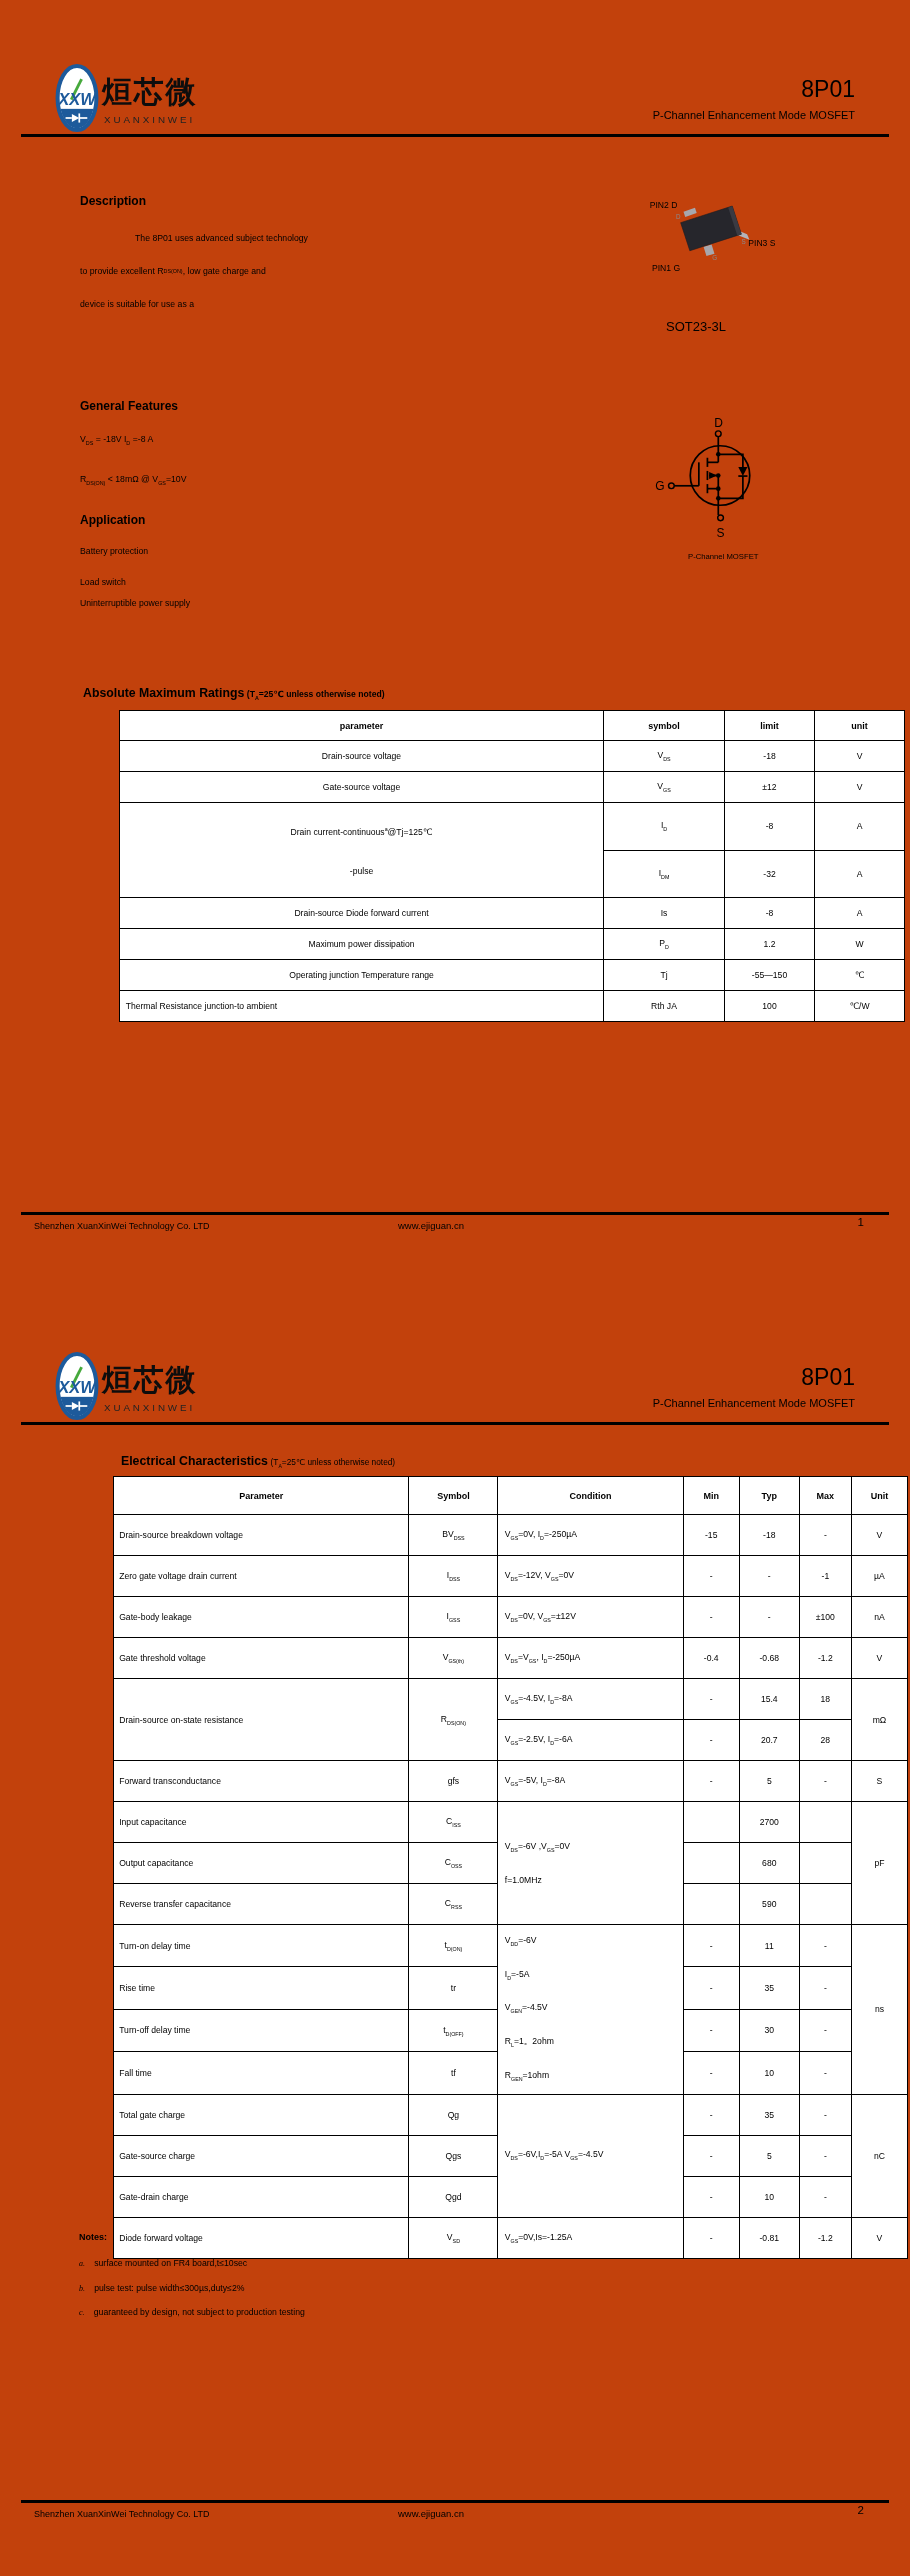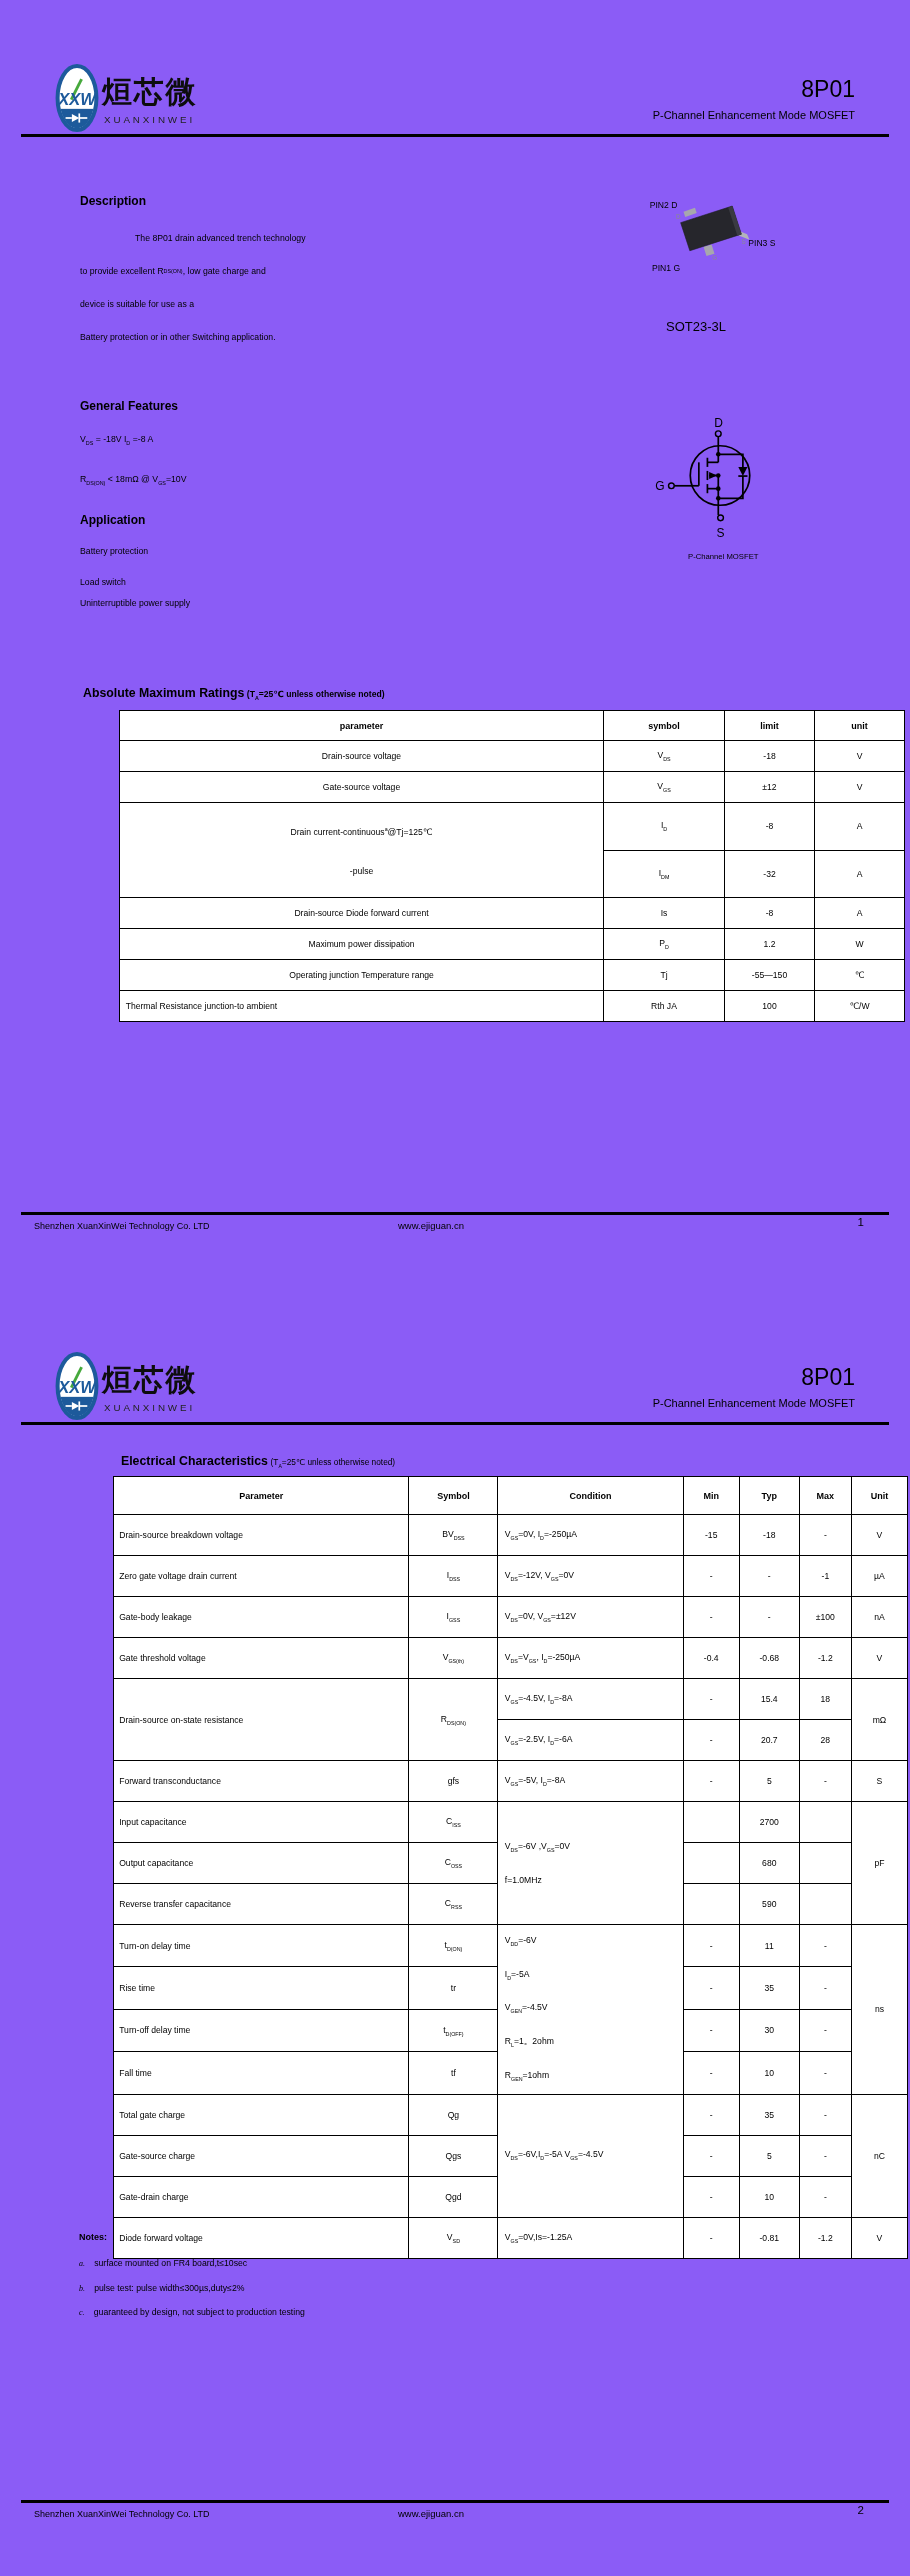--- a/index.html
+++ b/index.html
@@ -1,17 +1,17 @@
 <!DOCTYPE html>
 <html style="font-size:9.2px"><head>
 <meta charset="utf-8">
 <style>
   html,body{margin:0;padding:0;background:#ffffff;}
   body{width:910px;font-family:"Liberation Sans","DejaVu Sans",sans-serif;color:#000;}
-  .page{position:relative;width:910px;height:1288px;background:#8b5cf6;overflow:hidden;}
+  .page{position:relative;width:910px;height:1288px;background:#c2410c;overflow:hidden;}
   
   .top-rule{position:absolute;left:21px;width:868px;height:3.4px;background:#000;top:134px;}
   .logo-svg{position:absolute;left:53px;top:63px;}
   .brand-cn{position:absolute;left:102px;top:73px;font-size:30px;font-weight:bold;letter-spacing:1.7px;line-height:38px;color:#0d0d0d;}
   .brand-en{position:absolute;left:104px;top:114px;font-size:9.8px;font-weight:500;letter-spacing:2.9px;color:#222;}
   .part-no{position:absolute;right:55px;top:77px;font-size:23px;line-height:25px;text-align:left;}
   .subtitle{position:absolute;right:55px;top:109px;font-size:11px;text-align:right;}
   
   .sec-heading{position:absolute;left:80px;font-size:12px;font-weight:bold;}
   .desc-lines{position:absolute;left:80px;top:221px;width:402px;font-size:8.7px;}
@@ -68,24 +68,23 @@
     <path d="M46 96 H60" stroke="#fff" stroke-width="3"></path>
   </svg>
   <div class="brand-cn">烜芯微</div>
   <div class="brand-en">XUANXINWEI</div>
   <div class="part-no">8P01</div>
   <div class="subtitle">P-Channel Enhancement Mode MOSFET</div>
   <div class="top-rule"></div>
 
   <div class="sec-heading" style="top:194px;">Description</div>
   <div class="desc-lines">
-    <div class="desc-line indent">The  8P01  drain advanced trench technology</div>
+    <div class="desc-line indent">The  8P01  uses advanced subject technology</div>
     <div class="desc-line">to provide excellent R<sub>DS(ON)</sub>, low gate charge and</div>
     <div class="desc-line">device is suitable for use as a</div>
-    <div class="desc-line">Battery protection or in other Switching application.</div>
   </div>
 
   <div class="sec-heading" style="top:399px;">General Features</div>
   <div class="body-line" style="top:434px;">V<sub>DS</sub> = -18V  I<sub>D</sub> =-8 A</div>
   <div class="body-line" style="top:474px;">R<sub>DS(ON)</sub> &lt; 18mΩ @ V<sub>GS</sub>=10V</div>
 
   <div class="sec-heading" style="top:513px;">Application</div>
   <div class="body-line" style="top:546px;">Battery protection</div>
   <div class="body-line" style="top:577px;">Load switch</div>
   <div class="body-line" style="top:598px;">Uninterruptible power supply</div>

